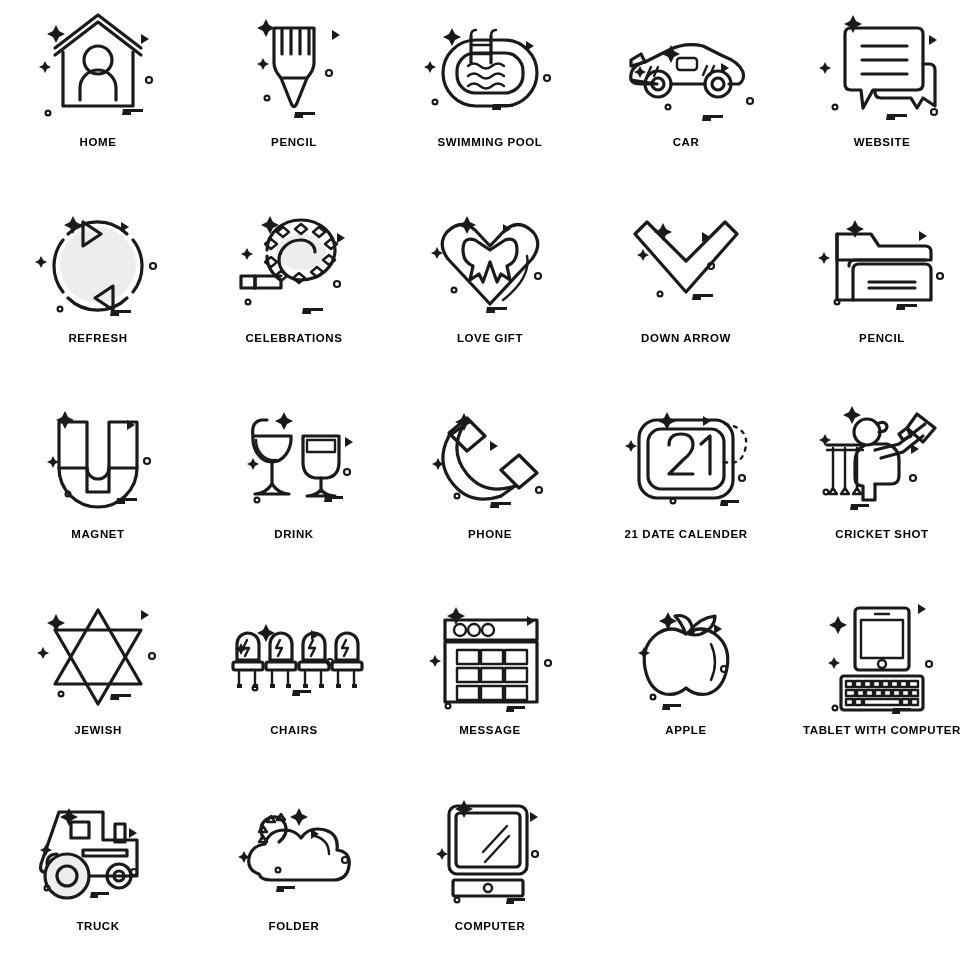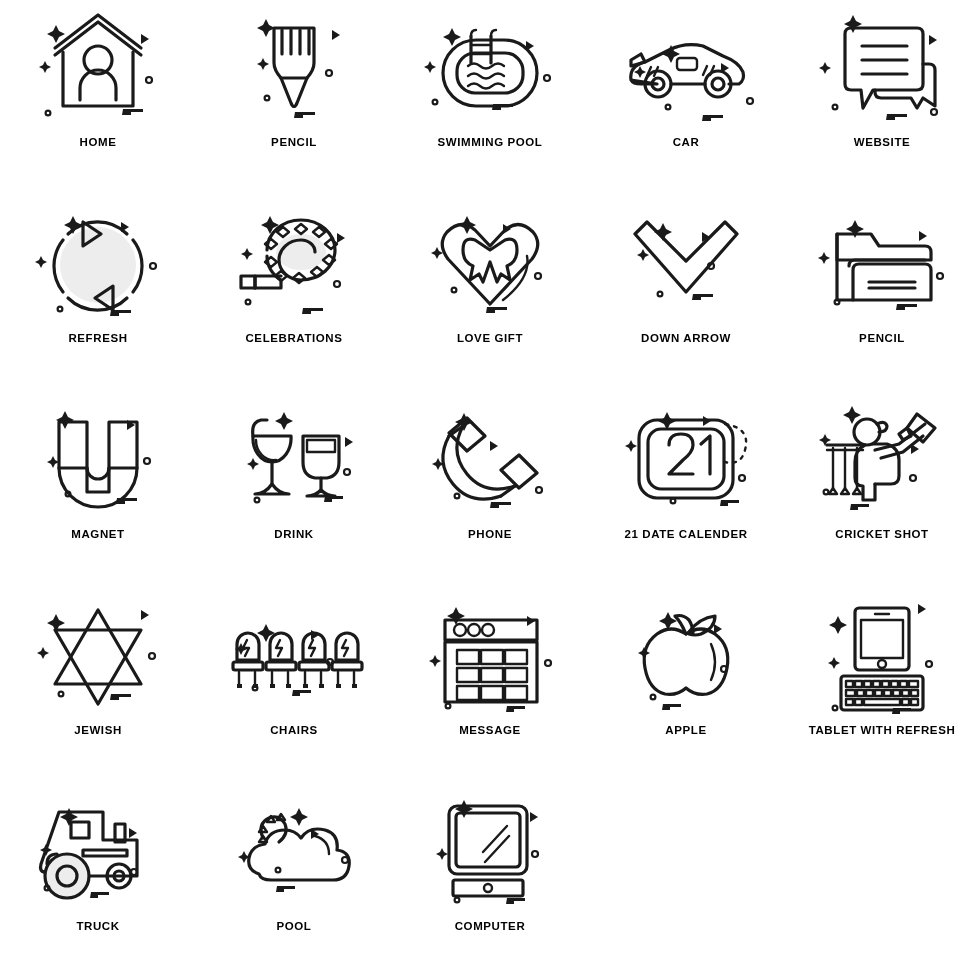--- a/index.html
+++ b/index.html
@@ -548,21 +548,21 @@
         <rect class="ln-thin" x="95" y="103" width="7" height="6"></rect>
         <rect class="ln-thin" x="104" y="103" width="7" height="6"></rect>
         <path class="deco" d="M86 112 h18 v3 h-11 v3 h-8 z"></path>
         <circle class="deco-o" cx="122" cy="68" r="3"></circle>
         <circle class="deco-o" cx="28" cy="112" r="2.4"></circle>
         <path class="deco" d="M28 26 l3 -6 l3 6 l6 3 l-6 3 l-3 6 l-3 -6 l-6 -3 z"></path>
         <path class="deco" d="M25 65 l2 -4 l2 4 l4 2 l-4 2 l-2 4 l-2 -4 l-4 -2 z"></path>
         <path class="deco" d="M111 8 l8 5 l-8 5 z"></path>
       </svg>
     </div>
-    <div class="icon-label">TABLET WITH REFRESH</div>
+    <div class="icon-label">TABLET WITH COMPUTER</div>
   </div>
 
   <div class="icon-cell">
     <div class="icon-art">
       <svg viewBox="0 0 150 122">
         <path class="ln" d="M22 80 Q16 80 18 72 L36 20 L80 20 L80 48 L114 48 L114 84 L26 84 Q22 84 22 80 Z"></path>
         <rect class="ln" x="48" y="30" width="18" height="16"></rect>
         <rect class="ln" x="92" y="32" width="10" height="18"></rect>
         <path class="ln" d="M60 58 L104 58 L104 64 L60 64 Z"></path>
         <circle cx="44" cy="84" r="22" fill="#ededed"></circle>
@@ -593,21 +593,21 @@
         <path class="ln" d="M40 82 Q28 78 30 66 Q32 54 46 52 Q50 38 66 38 Q76 38 82 46 Q90 34 106 38 Q120 42 118 58 Q132 60 130 74 Q128 88 114 88 L52 88 Q42 88 40 82 Z"></path>
         <path class="ln-thin" d="M96 44 Q110 48 110 62"></path>
         <path class="deco" d="M58 94 h18 v3 h-11 v3 h-8 z"></path>
         <circle class="deco-o" cx="126" cy="68" r="3"></circle>
         <circle class="deco-o" cx="59" cy="78" r="2.4"></circle>
         <path class="deco" d="M77 22 l3 -6 l3 6 l6 3 l-6 3 l-3 6 l-3 -6 l-6 -3 z"></path>
         <path class="deco" d="M23 63 l2 -4 l2 4 l4 2 l-4 2 l-2 4 l-2 -4 l-4 -2 z"></path>
         <path class="deco" d="M92 37 l8 5 l-8 5 z"></path>
       </svg>
     </div>
-    <div class="icon-label">POOL</div>
+    <div class="icon-label">FOLDER</div>
   </div>
 
   <div class="icon-cell">
     <div class="icon-art">
       <svg viewBox="0 0 150 122">
         <rect class="ln" x="34" y="14" width="78" height="68" rx="8"></rect>
         <rect class="ln" x="41" y="21" width="64" height="54" rx="4"></rect>
         <path class="ln-thin" d="M68 60 L92 34"></path>
         <path class="ln-thin" d="M70 70 L94 44"></path>
         <rect class="ln" x="38" y="88" width="70" height="16" rx="2"></rect>

